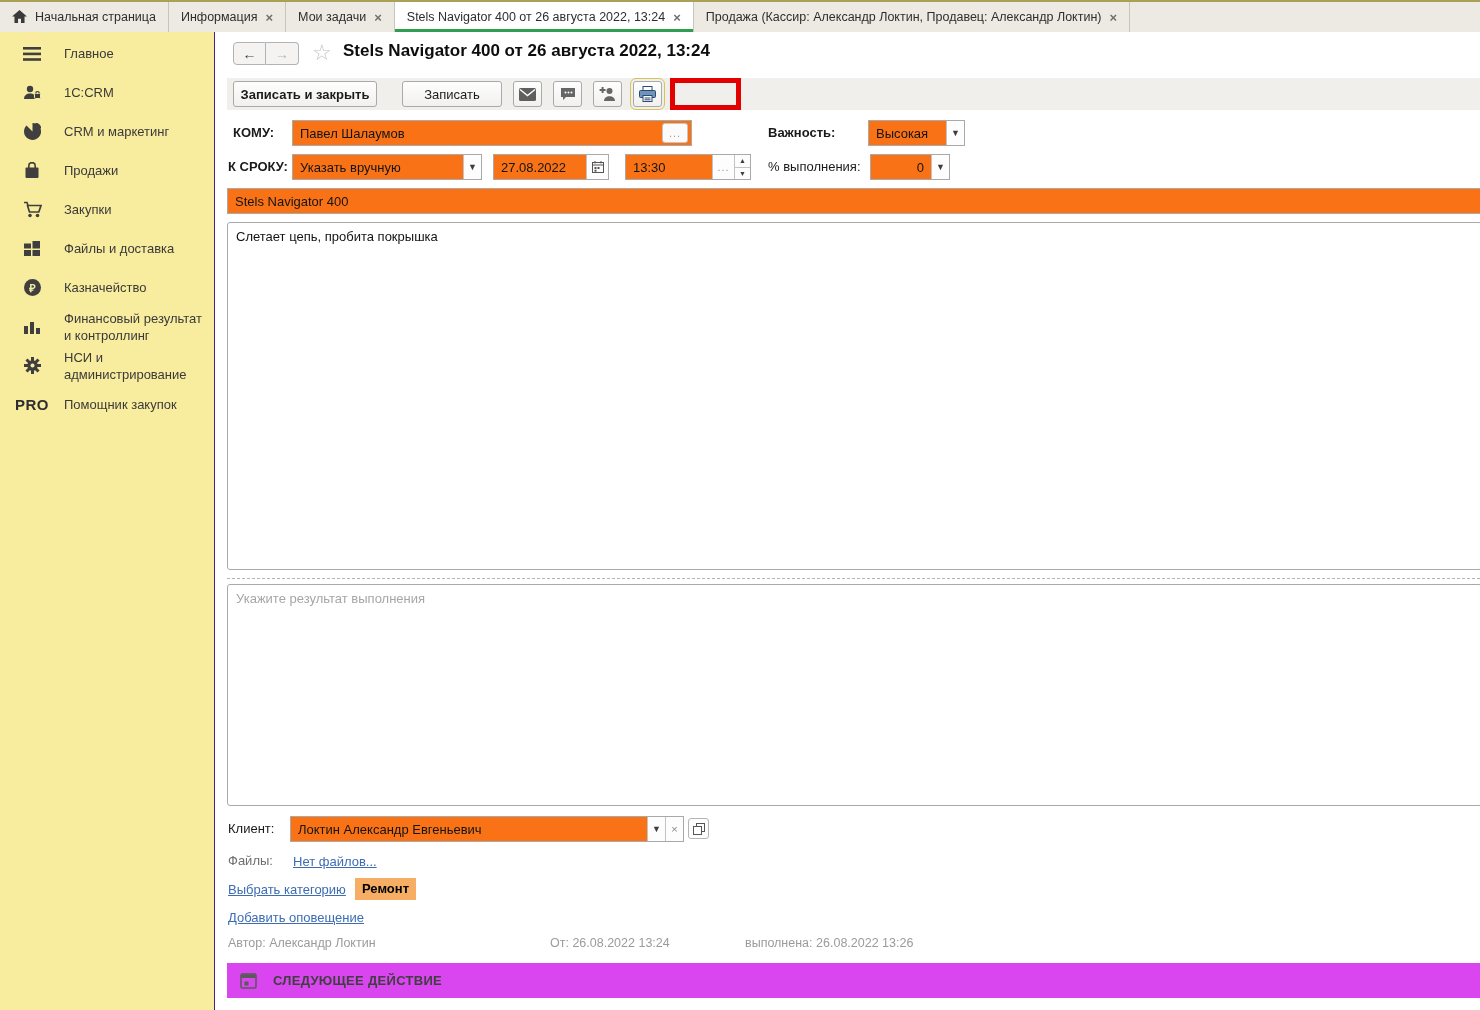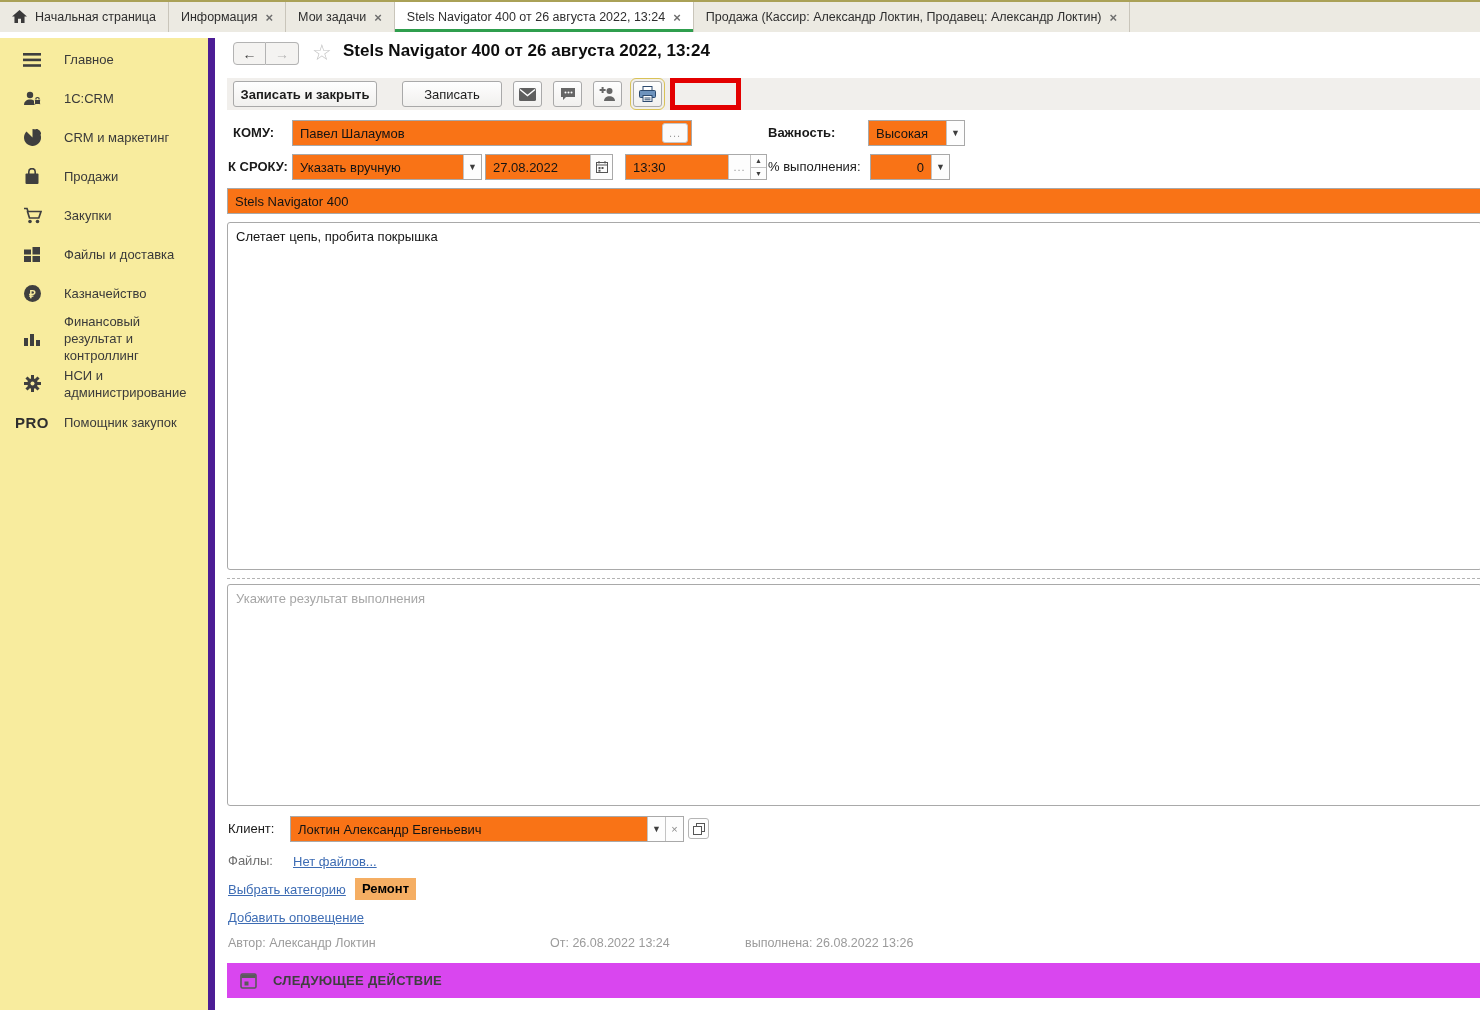--- a/index.html
+++ b/index.html
@@ -18,21 +18,21 @@
     display:flex; align-items:center; gap:8px; padding:0 12px;
     font-size:12.5px; color:#2e2e2e; border-right:1px solid #c9c5ba;
     cursor:pointer; position:relative; white-space:nowrap;
   }
   .tab.active { background:#fff; box-shadow:inset 0 -3px 0 #2f9e4e; }
   .tab .close { color:#6e6e6e; font-size:13px; font-weight:700; line-height:1; }
   .tab .home-ic { display:flex; }
   
   .sidebar {
     position:absolute; top:32px; left:0; bottom:0; width:215px;
-    background:#f8ec9e; border-right:7px solid #4c1d95; padding-top:2px;margin-top:6px;
+    background:#f8ec9e; border-right:1px solid #4c1d95; padding-top:2px;
   }
   .side-item {
     min-height:39px; display:flex; align-items:center; cursor:pointer;
   }
   .side-item .ic { width:64px; display:flex; justify-content:center; color:#3f3f3f; flex:none; }
   .side-item .side-label { flex:1; font-size:13px; line-height:17px; color:#3a3a3a; padding-right:8px; }
   .pro-text { font-weight:800; font-size:15px; color:#2f2f2f; letter-spacing:0.5px; }
   
   .content { position:absolute; left:215px; top:32px; right:0; bottom:0; background:#fff; }
   
@@ -308,35 +308,35 @@
   <div class="field" style="left:653px; top:88px; width:97px;">
     <input value="Высокая" style="">
     <span class="seg">▼</span>
   </div>
 
   <div class="lbl b" style="left:13px; top:122px;">К СРОКУ:</div>
   <div class="field" style="left:77px; top:122px; width:190px;">
     <input value="Указать вручную" style="">
     <span class="seg">▼</span>
   </div>
-  <div class="field" style="left:270px; top:122px; width:128px;">
+  <div class="field" style="left:278px; top:122px; width:116px;">
     <input value="27.08.2022" style="">
     <span class="seg wide">
       <svg width="12" height="12" viewBox="0 0 12 12">
           <rect x="0.5" y="1.5" width="11" height="10" fill="none" stroke="#555"></rect>
           <line x1="0.5" y1="4" x2="11.5" y2="4" stroke="#555"></line>
           <line x1="3" y1="0" x2="3" y2="2.5" stroke="#555"></line>
           <line x1="9" y1="0" x2="9" y2="2.5" stroke="#555"></line>
           <rect x="2.5" y="6" width="2" height="2" fill="#555"></rect>
           <rect x="5.5" y="6" width="2" height="2" fill="#555"></rect>
           <rect x="2.5" y="8.7" width="2" height="2" fill="#555"></rect>
         </svg>
     </span>
   </div>
-  <div class="field" style="left:410px; top:122px; width:142px;">
+  <div class="field" style="left:410px; top:122px; width:126px;">
     <input value="13:30" style="">
     <span class="seg wide dots">...</span>
     <span class="spin">
       <div>▲</div>
       <div>▼</div>
     </span>
   </div>
   <div class="lbl" style="left:553px; top:122px;">% выполнения:</div>
   <div class="field" style="left:655px; top:122px; width:80px;">
     <input class="num" value="0" style="">

